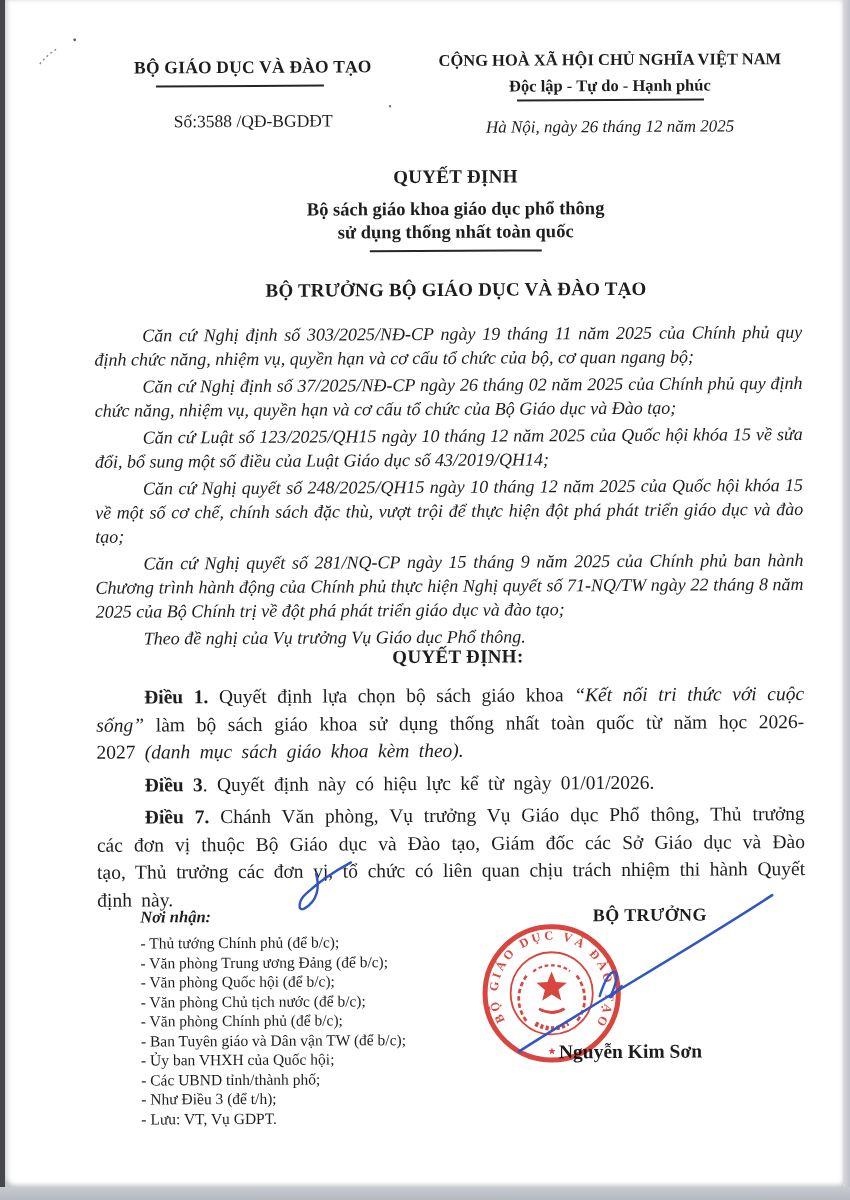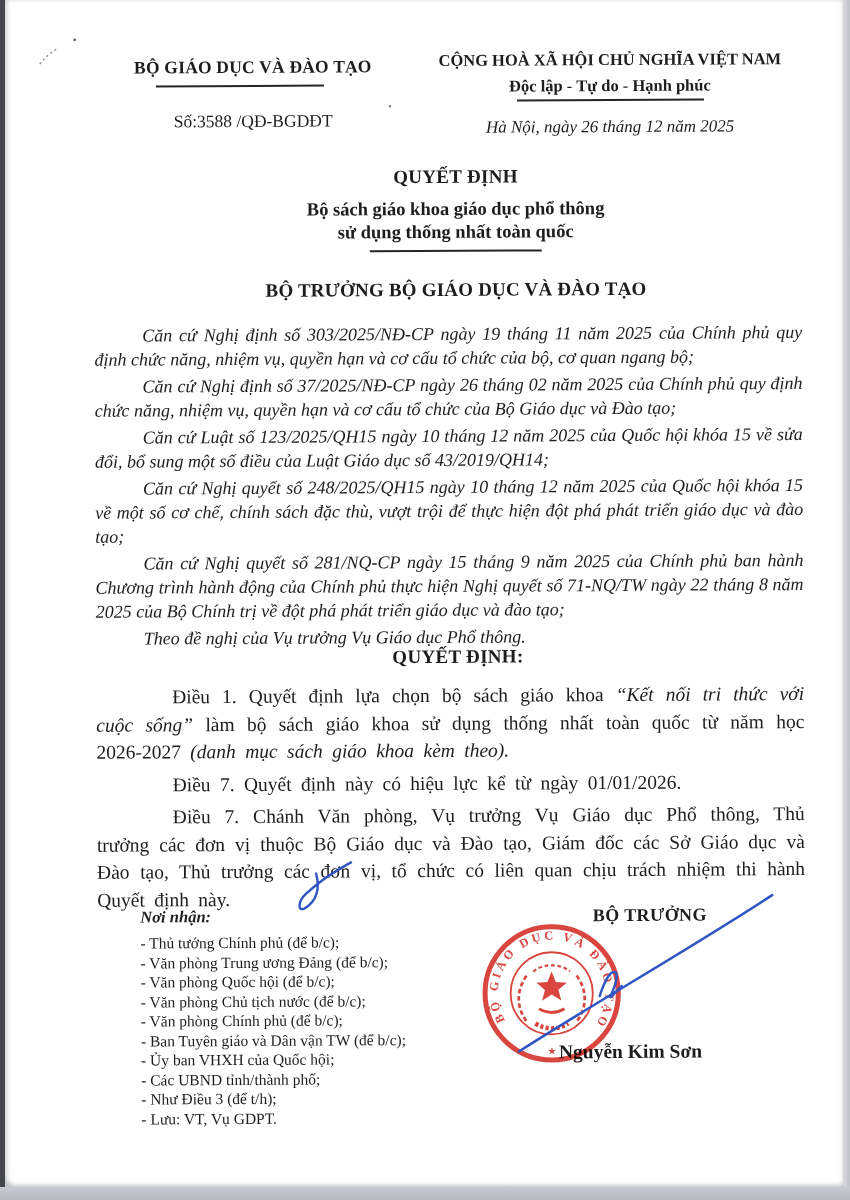--- a/index.html
+++ b/index.html
@@ -47,21 +47,21 @@
   .preamble{left:95px;top:322px;width:708px;}
   .pre-p{margin:0 0 3px;font-style:italic;font-size:18px;line-height:24px;
     text-indent:48px;text-align:justify;}
 
   .decide-head{left:107px;top:646px;width:700px;font-weight:bold;font-size:19px;letter-spacing:.3px;}
 
   
   .articles{left:95px;top:682px;width:708px;}
   .art-p{margin:0 0 5px;font-size:19.5px;line-height:27.5px;text-indent:48px;
     text-align:justify;word-spacing:4.5px;}
-  .seg-bold{font-weight:normal;margin-left:28px;}
+  .seg-bold{font-weight:bold;}
   .seg-italic{font-style:italic;}
 
   
   .recipients{left:138px;top:906px;width:345px;}
   .rec-head{font-weight:bold;font-style:italic;font-size:16.5px;}
   .rec-list{margin-top:6px;}
   .r-item{font-size:15.5px;line-height:19.5px;white-space:nowrap;}
 
   .sig-title{left:545px;top:906px;width:205px;font-weight:bold;font-size:18px;letter-spacing:.4px;}
   .sig-name{left:525px;top:1042px;width:205px;font-weight:bold;font-size:19.5px;}
@@ -103,21 +103,21 @@
         <p class="pre-p">Căn cứ Luật số 123/2025/QH15 ngày 10 tháng 12 năm 2025 của Quốc hội khóa 15 về sửa đổi, bổ sung một số điều của Luật Giáo dục số 43/2019/QH14;</p>
         <p class="pre-p">Căn cứ Nghị quyết số 248/2025/QH15 ngày 10 tháng 12 năm 2025 của Quốc hội khóa 15 về một số cơ chế, chính sách đặc thù, vượt trội để thực hiện đột phá phát triển giáo dục và đào tạo;</p>
         <p class="pre-p">Căn cứ Nghị quyết số 281/NQ-CP ngày 15 tháng 9 năm 2025 của Chính phủ ban hành Chương trình hành động của Chính phủ thực hiện Nghị quyết số 71-NQ/TW ngày 22 tháng 8 năm 2025 của Bộ Chính trị về đột phá phát triển giáo dục và đào tạo;</p>
         <p class="pre-p">Theo đề nghị của Vụ trưởng Vụ Giáo dục Phổ thông.</p>
       </div>
 
     <div class="abs decide-head ctr">QUYẾT ĐỊNH:</div>
 
     <div class="abs articles">
       <p class="art-p"><span class="seg-bold">Điều 1. </span><span class="seg-normal">Quyết định lựa chọn bộ sách giáo khoa </span><span class="seg-italic">“Kết nối tri thức với cuộc sống” </span><span class="seg-normal">làm bộ sách giáo khoa sử dụng thống nhất toàn quốc từ năm học 2026-2027 </span><span class="seg-italic">(danh mục sách giáo khoa kèm theo).</span></p>
-      <p class="art-p"><span class="seg-bold">Điều 7</span><span class="seg-normal">. Quyết định này có hiệu lực kể từ ngày 01/01/2026.</span></p>
+      <p class="art-p"><span class="seg-bold">Điều 3</span><span class="seg-normal">. Quyết định này có hiệu lực kể từ ngày 01/01/2026.</span></p>
       <p class="art-p"><span class="seg-bold">Điều 7. </span><span class="seg-normal">Chánh Văn phòng, Vụ trưởng Vụ Giáo dục Phổ thông, Thủ trưởng các đơn vị thuộc Bộ Giáo dục và Đào tạo, Giám đốc các Sở Giáo dục và Đào tạo, Thủ trưởng các đơn vị, tổ chức có liên quan chịu trách nhiệm thi hành Quyết định này.</span></p>
     </div>
 
     <div class="abs recipients">
       <div class="rec-head">Nơi nhận:</div>
       <div class="rec-list">
           <div class="r-item">- Thủ tướng Chính phủ (để b/c);</div>
           <div class="r-item">- Văn phòng Trung ương Đảng (để b/c);</div>
           <div class="r-item">- Văn phòng Quốc hội (để b/c);</div>
           <div class="r-item">- Văn phòng Chủ tịch nước (để b/c);</div>

